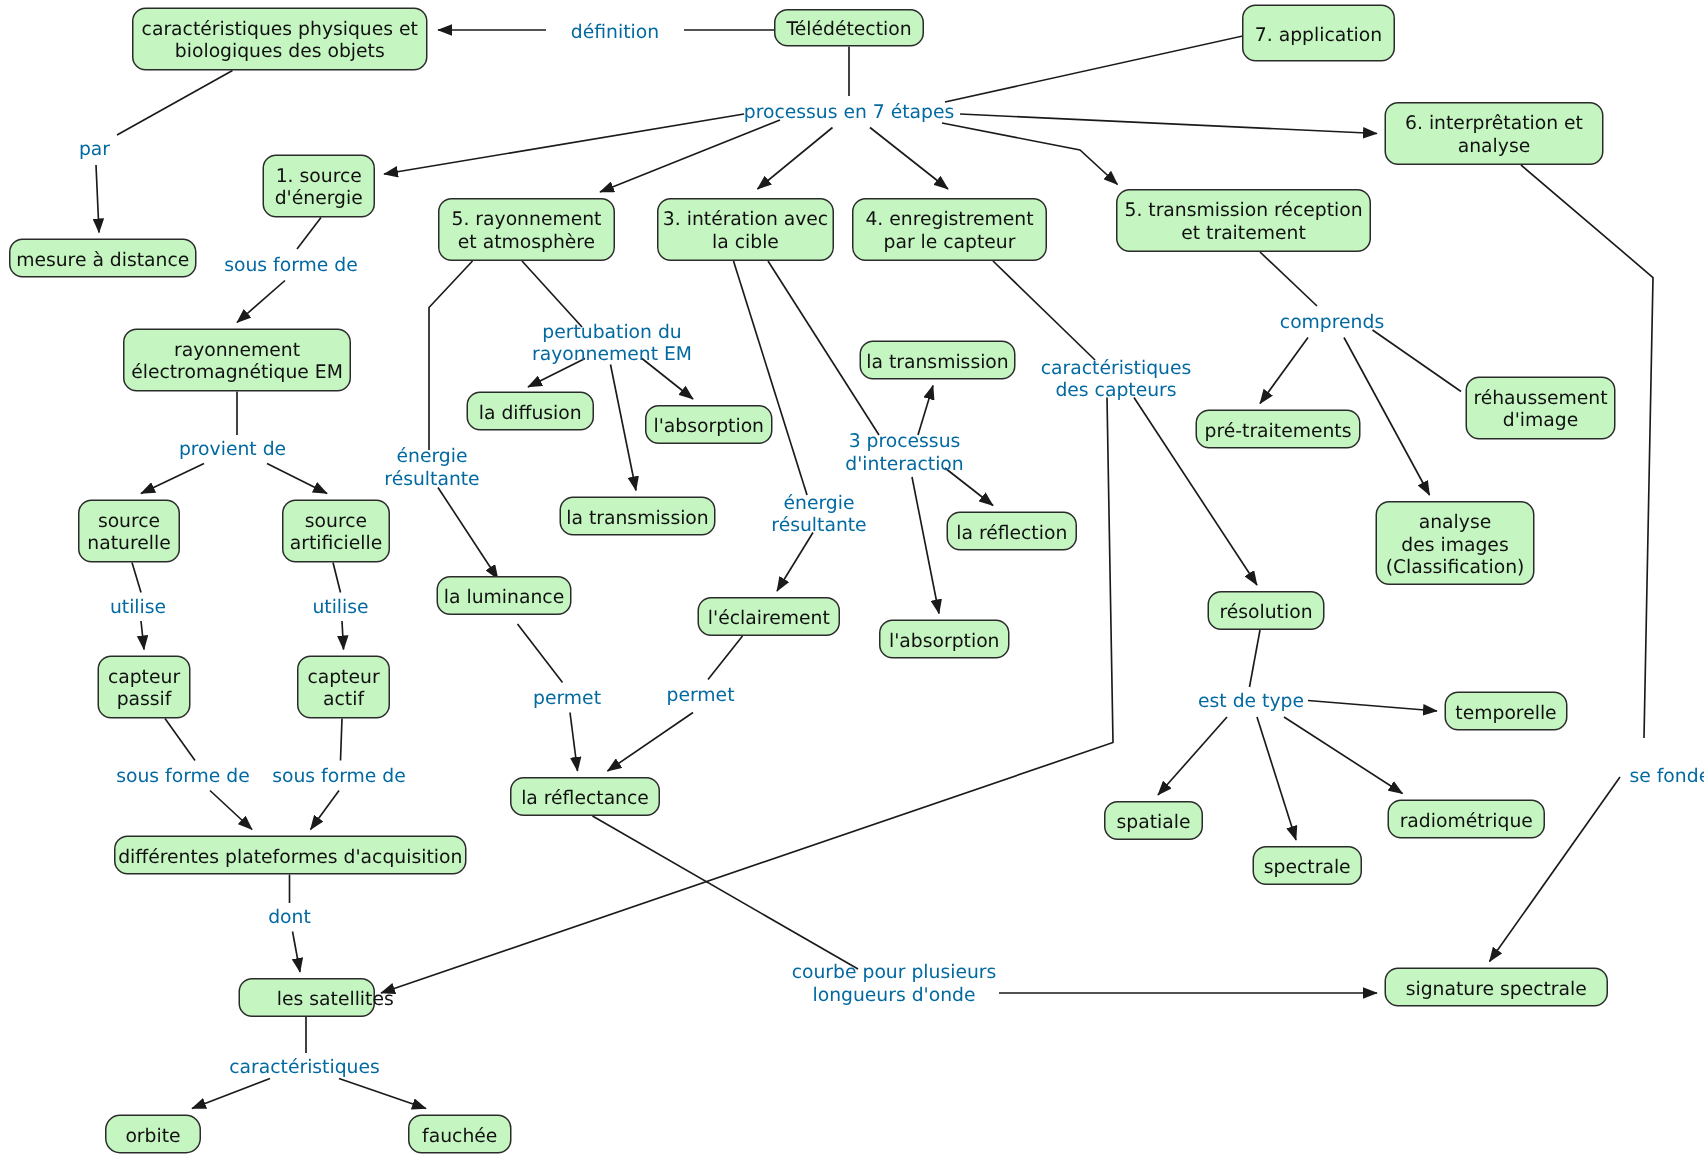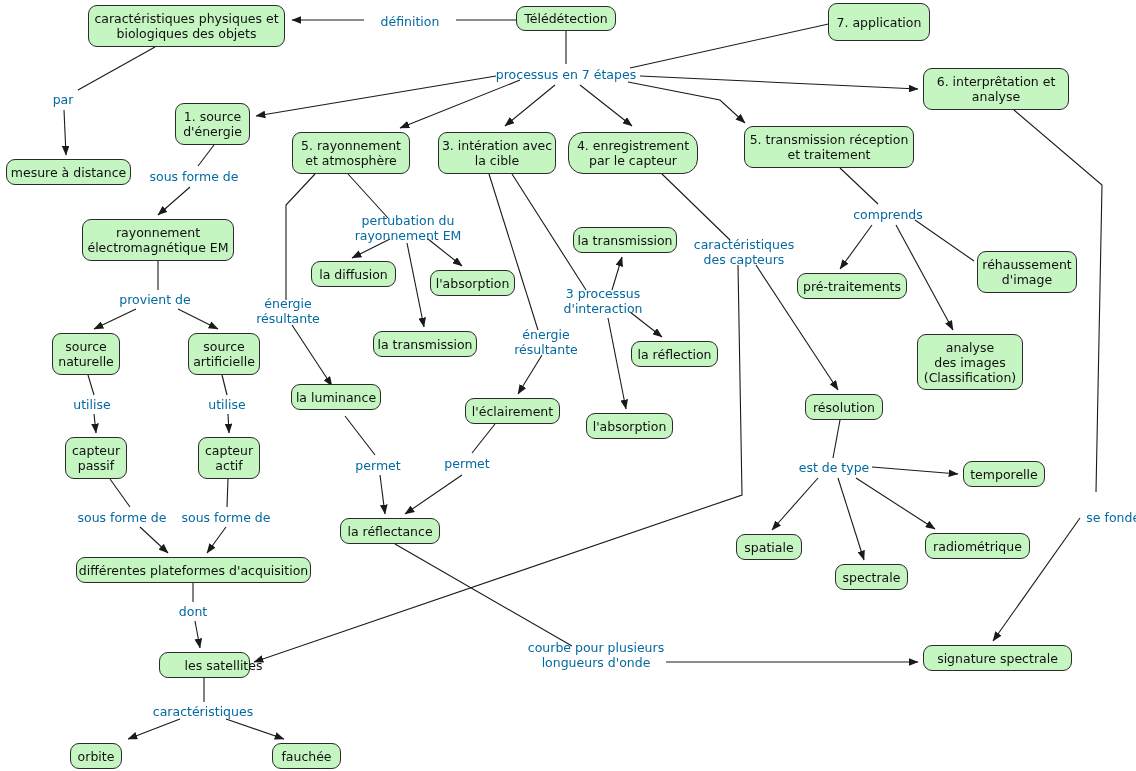--- a/index.html
+++ b/index.html
@@ -130,21 +130,21 @@
       <div class="node" style="left: 828px; top: 3px; width: 102px; height: 38px;">7. application</div>
       <div class="node" style="left: 923px; top: 68px; width: 146px; height: 42px;">6. interprêtation et
 analyse</div>
       <div class="node" style="left: 6px; top: 159px; width: 125px; height: 26px;">mesure à distance</div>
       <div class="node" style="left: 175px; top: 103px; width: 75px; height: 42px;">1. source
 d'énergie</div>
       <div class="node" style="left: 292px; top: 132px; width: 118px; height: 42px;">5. rayonnement
 et atmosphère</div>
       <div class="node" style="left: 438px; top: 132px; width: 118px; height: 42px;">3. intération avec
 la cible</div>
-      <div class="node" style="left: 568px; top: 132px; width: 130px; height: 42px; border-radius: 15px;">4. enregistrement
+      <div class="node" style="left: 568px; top: 132px; width: 130px; height: 42px;">4. enregistrement
 par le capteur</div>
       <div class="node" style="left: 744px; top: 126px; width: 170px; height: 42px;">5. transmission réception
 et traitement</div>
       <div class="node" style="left: 82px; top: 219px; width: 152px; height: 42px;">rayonnement
 électromagnétique EM</div>
       <div class="node" style="left: 311px; top: 261px; width: 85px; height: 26px;">la diffusion</div>
       <div class="node" style="left: 430px; top: 270px; width: 85px; height: 26px;">l'absorption</div>
       <div class="node" style="left: 573px; top: 227px; width: 104px; height: 26px;">la transmission</div>
       <div class="node" style="left: 373px; top: 331px; width: 104px; height: 26px;">la transmission</div>
       <div class="node" style="left: 631px; top: 341px; width: 87px; height: 26px;">la réflection</div>
@@ -167,21 +167,21 @@
 actif</div>
       <div class="node" style="left: 805px; top: 394px; width: 78px; height: 26px;">résolution</div>
       <div class="node" style="left: 340px; top: 518px; width: 100px; height: 26px;">la réflectance</div>
       <div class="node" style="left: 76px; top: 557px; width: 235px; height: 26px;">différentes plateformes d'acquisition</div>
       <div class="node" style="left: 963px; top: 461px; width: 82px; height: 26px;">temporelle</div>
       <div class="node" style="left: 736px; top: 534px; width: 66px; height: 26px;">spatiale</div>
       <div class="node" style="left: 835px; top: 564px; width: 73px; height: 26px;">spectrale</div>
       <div class="node" style="left: 925px; top: 533px; width: 105px; height: 26px;">radiométrique</div>
       <div class="node" style="left: 159px; top: 652px; width: 91px; height: 26px; padding-left: 44px;">les satellites</div>
       <div class="node" style="left: 923px; top: 645px; width: 149px; height: 26px;">signature spectrale</div>
-      <div class="node" style="left: 70px; top: 743px; width: 52px; height: 26px;">orbite</div>
+      <div class="node" style="left: 70px; top: 743px; width: 64px; height: 26px; border-radius: 10px;">orbite</div>
       <div class="node" style="left: 272px; top: 743px; width: 69px; height: 26px;">fauchée</div>
     </div>
   <div id="label-layer">
       <div class="edge-label" style="left: 410px; top: 21px;">définition</div>
       <div class="edge-label" style="left: 566px; top: 74px;">processus en 7 étapes</div>
       <div class="edge-label" style="left: 63px; top: 99px;">par</div>
       <div class="edge-label" style="left: 194px; top: 176px;">sous forme de</div>
       <div class="edge-label" style="left: 408px; top: 228px;">pertubation du
 rayonnement EM</div>
       <div class="edge-label" style="left: 155px; top: 299px;">provient de</div>

